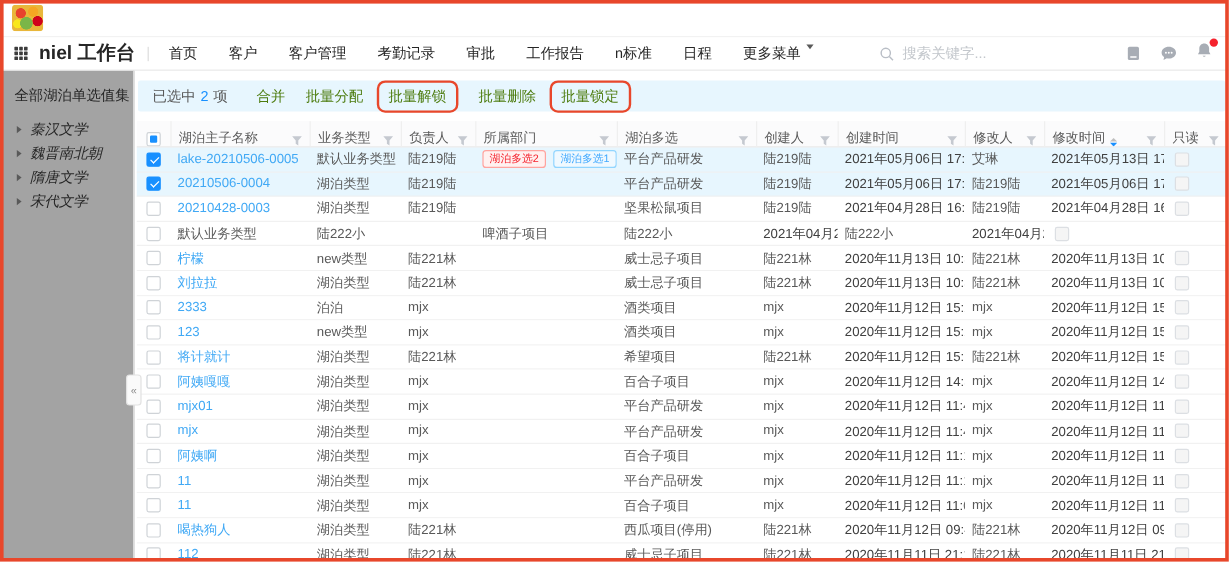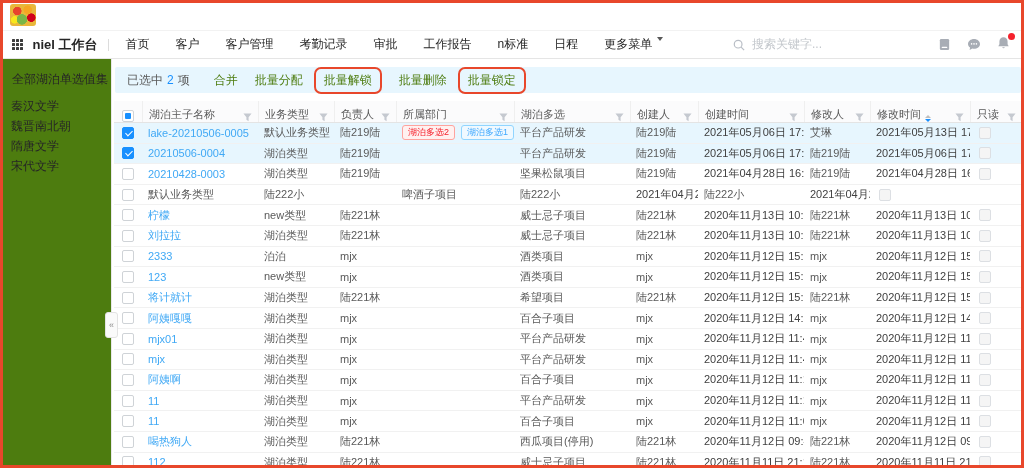--- a/index.html
+++ b/index.html
@@ -16,36 +16,36 @@
       radial-gradient(circle at 46% 70%, #7ab648 0 5px, transparent 5.5px),
       radial-gradient(circle at 82% 62%, #d0021b 0 4px, transparent 4.5px),
       radial-gradient(circle at 18% 72%, #f8e71c 0 3.5px, transparent 4px),
       #e9b73a; }
 
   
   .navbar { height:29px; display:flex; align-items:center; padding:0 12px;
     border-top:1px solid #f2f2f2; border-bottom:1px solid #e5e5e5; background:#fff; }
   .grid-icon { display:grid; grid-template-columns:repeat(3,2.6px); grid-auto-rows:2.6px; gap:1.4px; margin-right:10px; cursor:pointer; }
   .grid-icon i { background:#3c3c3c; border-radius:0.5px; }
-  .app-title { font-size:13px; font-weight:bold; color:#262626; margin-right:10px; white-space:nowrap; }
+  .app-title { font-size:16px; font-weight:bold; color:#262626; margin-right:10px; white-space:nowrap; }
   .nav-sep { width:1px; height:12px; background:#dcdcdc; margin-right:4px; }
   .nav-menu { display:flex; align-items:flex-start; }
   .nav-item { font-size:12px; color:#262626; padding:0 13px; white-space:nowrap; cursor:pointer; }
   .more { display:flex; align-items:flex-start; gap:5px; }
   .caret-down { width:0; height:0; border-left:3.5px solid transparent; border-right:3.5px solid transparent; border-top:4.5px solid #595959; margin-top:1px; }
   .search { display:flex; align-items:center; gap:7px; margin-left:auto; color:#c3c7cc; font-size:12px; cursor:text; }
   .top-icons { display:flex; align-items:center; gap:16px; margin-left:116px; margin-right:2px; }
   .bell-wrap { position:relative; }
   .badge { position:absolute; top:-3px; right:-5px; width:7px; height:7px; border-radius:50%; background:#f5222d; }
 
   
   .content { display:flex; height:408px; background:#fff; }
-  .sidebar { width:112px; min-width:112px; border-right:1px solid #e8e8e8; position:relative; padding-top:12px; background:#4d7c0f; }
+  .sidebar { width:112px; min-width:112px; border-right:1px solid #e8e8e8; position:relative; padding-top:12px; background:#a3a3a3; }
   .sb-title { font-size:12px; color:#262626; padding-left:12px; margin-bottom:10px; white-space:nowrap; }
-  .tree-item { height:20px; display:flex; font-size:12px; color:#262626; cursor:pointer; white-space:nowrap; }
+  .tree-item { height:20px; display:flex; align-items:center; padding-left:14px; font-size:12px; color:#262626; cursor:pointer; white-space:nowrap;font-style:italic; }
   .tree-caret { width:0; height:0; border-top:3.5px solid transparent; border-bottom:3.5px solid transparent; border-left:4.5px solid #595959; margin-right:7px; flex:none; }
   .collapse-handle { position:absolute; right:-7px; top:253px; width:13px; height:26px; background:#fafafa;
     border:1px solid #e2e2e2; border-radius:3px; display:flex; align-items:center; justify-content:center;
     font-size:9px; color:#8c8c8c; z-index:10; cursor:pointer; }
 
   .main { flex:1; display:flex; flex-direction:column; overflow:hidden; padding:0 2px; }
 
   
   .toolbar { height:26px; min-height:26px; background:#e7f6fe; border-radius:2px; margin:8px 1px 0 1px;
     display:flex; align-items:center; padding:0 12px; font-size:12px; color:#595959; overflow:visible; }

